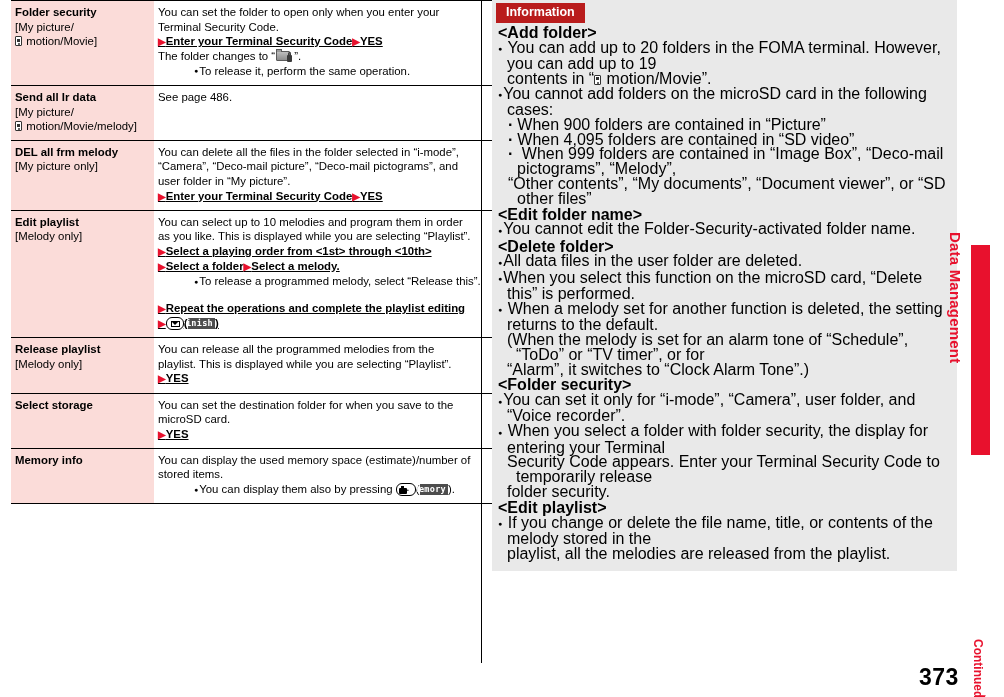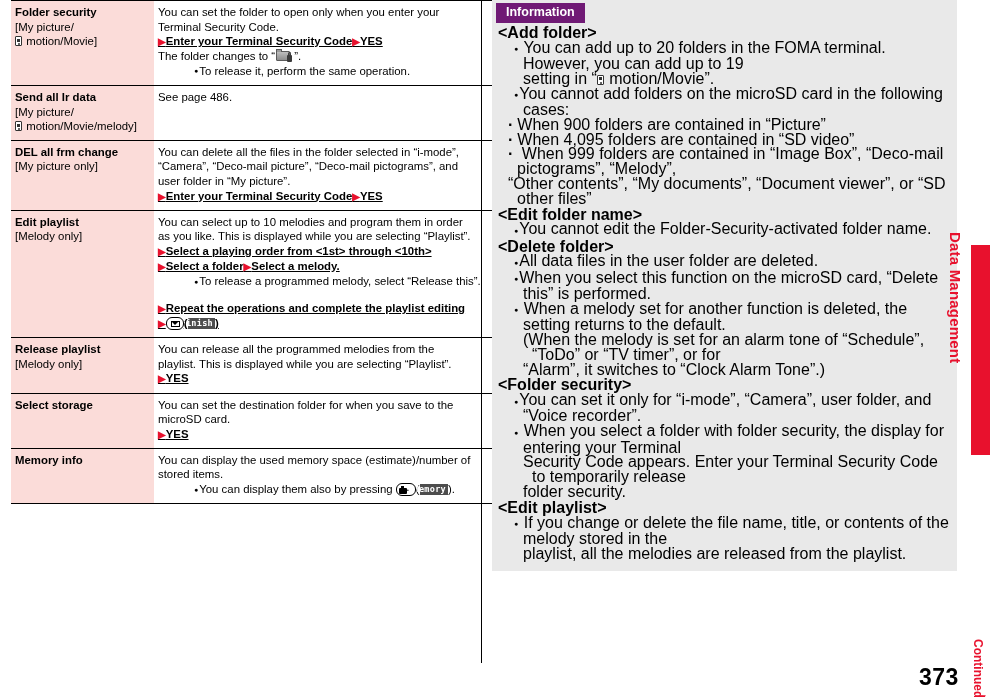--- a/index.html
+++ b/index.html
@@ -250,21 +250,21 @@
   #info-panel {
     position: absolute;
     left: 492px;
     top: 0;
     width: 465px;
     background: #e9e9e9;
     padding: 0 0 10px 0;
   }
   .info-header {
     display: inline-block;
-    background: #701a75;
+    background: #b91c1c;
     color: #ffffff;
     font-weight: bold;
     font-size: 12.5px;
     line-height: 17px;
     padding: 1px 10px 2px 10px;
     margin: 3px 0 2px 4px;
   }
   .info-body {
     padding: 0 8px 0 6px;
     font-size: 16px;
@@ -272,21 +272,20 @@
   }
   .info-sec {
     display: block;
     font-weight: bold;
     margin-top: 1px;
   }
   .info-bullet {
     display: block;
     padding-left: 9px;
     text-indent: -9px;
-    margin-left: 16px;
   }
   .info-bullet::before {
     content: "\25CF";
     font-size: 7px;
     vertical-align: 1.5px;
     margin-right: 1px;
   }
   .info-sub {
     display: block;
     padding-left: 19px;
@@ -382,21 +381,21 @@
         <span class="fn-title">Send all Ir data</span>
         <span class="fn-sub"><span>[My picture/</span><br><span class="icon-imotion"></span><span> motion/Movie/melody]</span></span>
       </td>
       <td class="fn-desc">
         <span class="desc-line">See page 486.</span>
       </td>
     </tr>
 
     <tr>
       <td class="fn-name">
-        <span class="fn-title">DEL all frm change</span>
+        <span class="fn-title">DEL all frm melody</span>
         <span class="fn-sub">[My picture only]</span>
       </td>
       <td class="fn-desc">
         <span class="desc-line">You can delete all the files in the folder selected in “i-mode”,</span>
         <span class="desc-line">“Camera”, “Deco-mail picture”, “Deco-mail pictograms”, and</span>
         <span class="desc-line">user folder in “My picture”.</span>
         <span class="tri-blk"><span class="tri">▶</span><span>Enter your Terminal Security Code</span><span class="tri">▶</span><span>YES</span></span>
       </td>
     </tr>
 
@@ -457,21 +456,21 @@
 
 <div id="mid-divider"></div>
 
 <div id="info-panel">
   <div class="info-header">Information</div>
   <div class="info-body">
 
     <span class="info-sec">&lt;Add folder&gt;</span>
     <span class="info-bullet">
       <span>You can add up to 20 folders in the FOMA terminal. However, you can add up to 19</span><br>
-      <span style="padding-left:9px;display:inline-block;"><span>setting in “</span><span class="icon-imotion"></span><span> motion/Movie”.</span></span>
+      <span style="padding-left:9px;display:inline-block;"><span>contents in “</span><span class="icon-imotion"></span><span> motion/Movie”.</span></span>
     </span>
     <span class="info-bullet">You cannot add folders on the microSD card in the following cases:</span>
     <span class="info-sub">When 900 folders are contained in “Picture”</span>
     <span class="info-sub">When 4,095 folders are contained in “SD video”</span>
     <span class="info-sub">
       <span>When 999 folders are contained in “Image Box”, “Deco-mail pictograms”, “Melody”,</span><br>
       <span style="display:inline-block;"><span>“Other contents”, “My documents”, “Document viewer”, or “SD other files”</span></span>
     </span>
 
     <span class="info-sec">&lt;Edit folder name&gt;</span>

